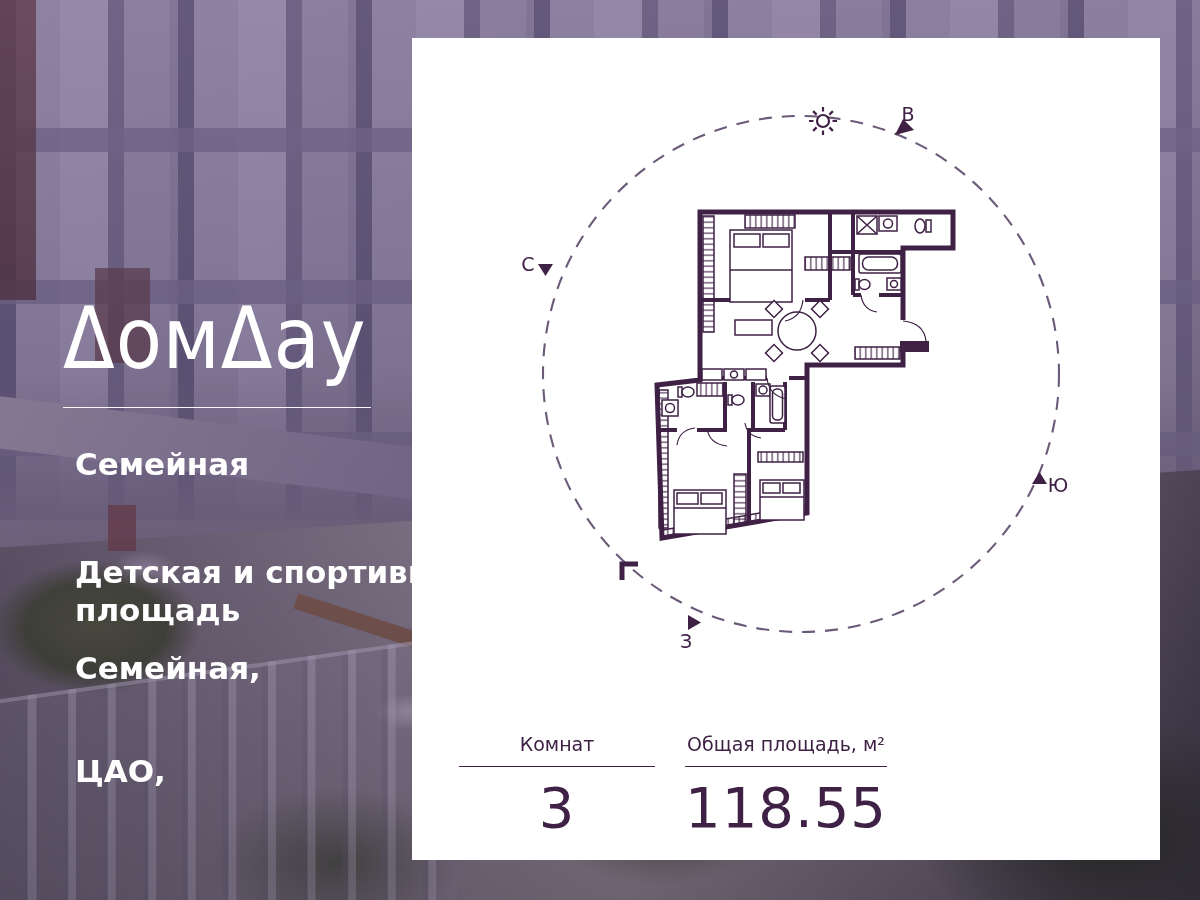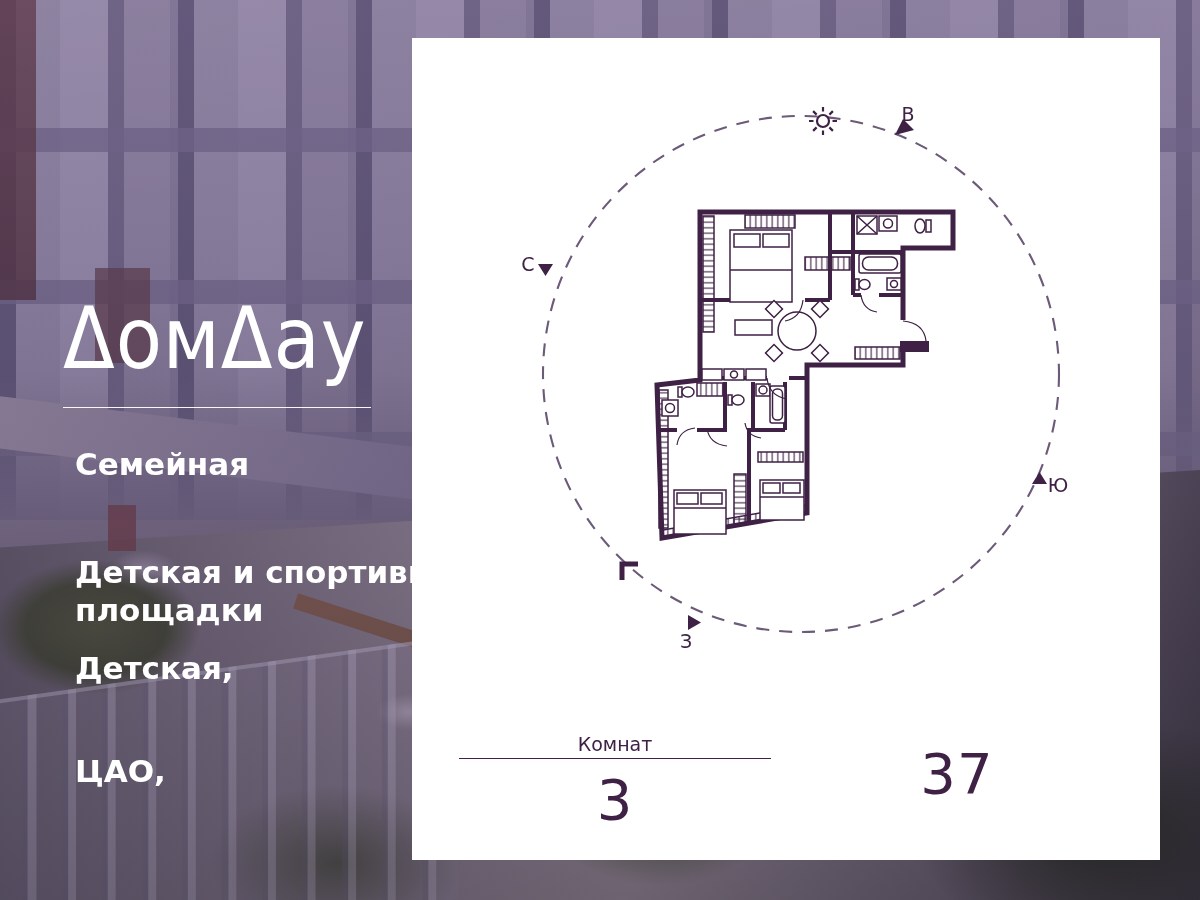--- a/index.html
+++ b/index.html
@@ -62,21 +62,21 @@
   .plan-svg .w5{stroke-width:5;fill:none;}
   .plan-svg .w4{stroke-width:4;fill:none;}
   .plan-svg .thin{stroke:#3e2144;stroke-width:1.5;}
   .plan-svg .fx{stroke:#3e2144;stroke-width:1.5;fill:#ffffff;}
   .plan-svg .arc{stroke:#3e2144;stroke-width:1.2;fill:none;}
   .plan-svg .mark{fill:#3e2144;}
   .plan-svg text{fill:#3e2144;font-size:19px;font-family:"DejaVu Sans","Liberation Sans",sans-serif;}
 
   .stats{position:absolute;left:47px;right:47px;top:695px;display:flex;gap:30px;}
   .stat{flex:1;text-align:center;color:#3e2144;}
-  .stat-label{font-size:19px;padding-bottom:3px;border-bottom:1.6px solid #3e2144;}
+  .stat-label{font-size:19px;padding-bottom:11px;border-bottom:1.6px solid #3e2144;}
   .stat-value{font-size:56px;font-weight:500;padding-top:8px;letter-spacing:1px;}
 </style>
 </head>
 <body>
 
 <div class="stage">
 
   <div class="photo">
     <div class="facade"></div>
     <div class="red1"></div>
@@ -93,24 +93,24 @@
 
   <div class="left">
     <div class="logo">ΔомΔау</div>
     <div class="divider"></div>
 
     <div class="feature f0">
       <span>Семейная</span><br>
     </div>
     <div class="feature f1">
       <span>Детская и спортивная</span><br>
-      <span>площадки</span>
+      <span>площадь</span>
     </div>
     <div class="feature f2">
-      <span>Детская,</span><br>
+      <span>Семейная,</span><br>
     </div>
     <div class="feature f3">
       <span>ЦАО,</span><br>
     </div>
   </div>
 
   <div class="card">
 
     <svg class="plan-svg" width="748" height="822" viewBox="0 0 748 822">
       <defs>
@@ -237,18 +237,21 @@
         </g>
       </g>
     </svg>
 
     <div class="stats">
       <div class="stat">
         <div class="stat-label">Комнат</div>
         <div class="stat-value">3</div>
       </div>
       <div class="stat">
-        <div class="stat-value">37</div>
+        <div class="stat-label">Общая площадь, м²</div>
+        <div class="stat-value">118.55</div>
       </div>
+      <div class="stat">
+      </div>
     </div>
   </div>
 
 </div>
 
 </body></html>

